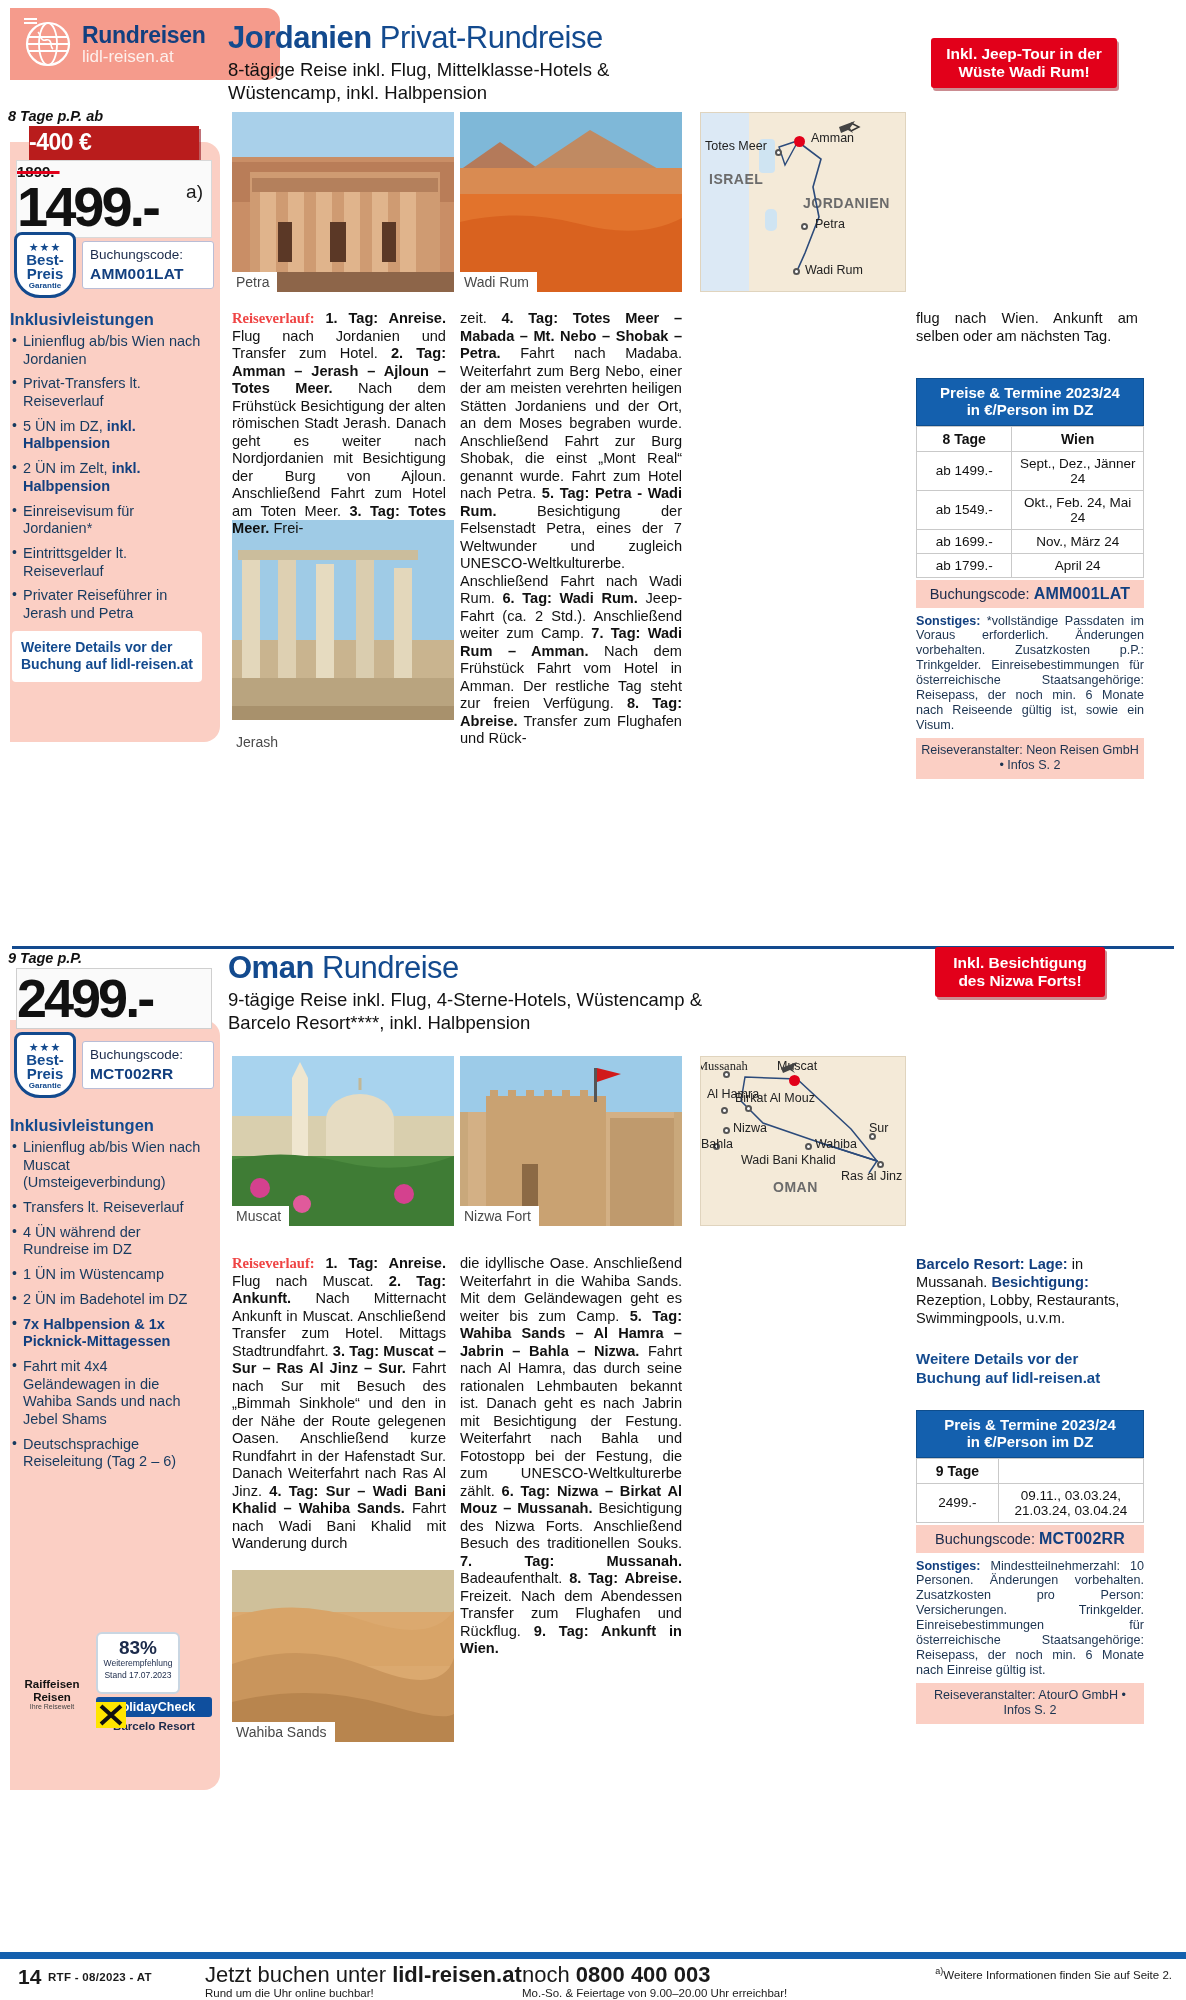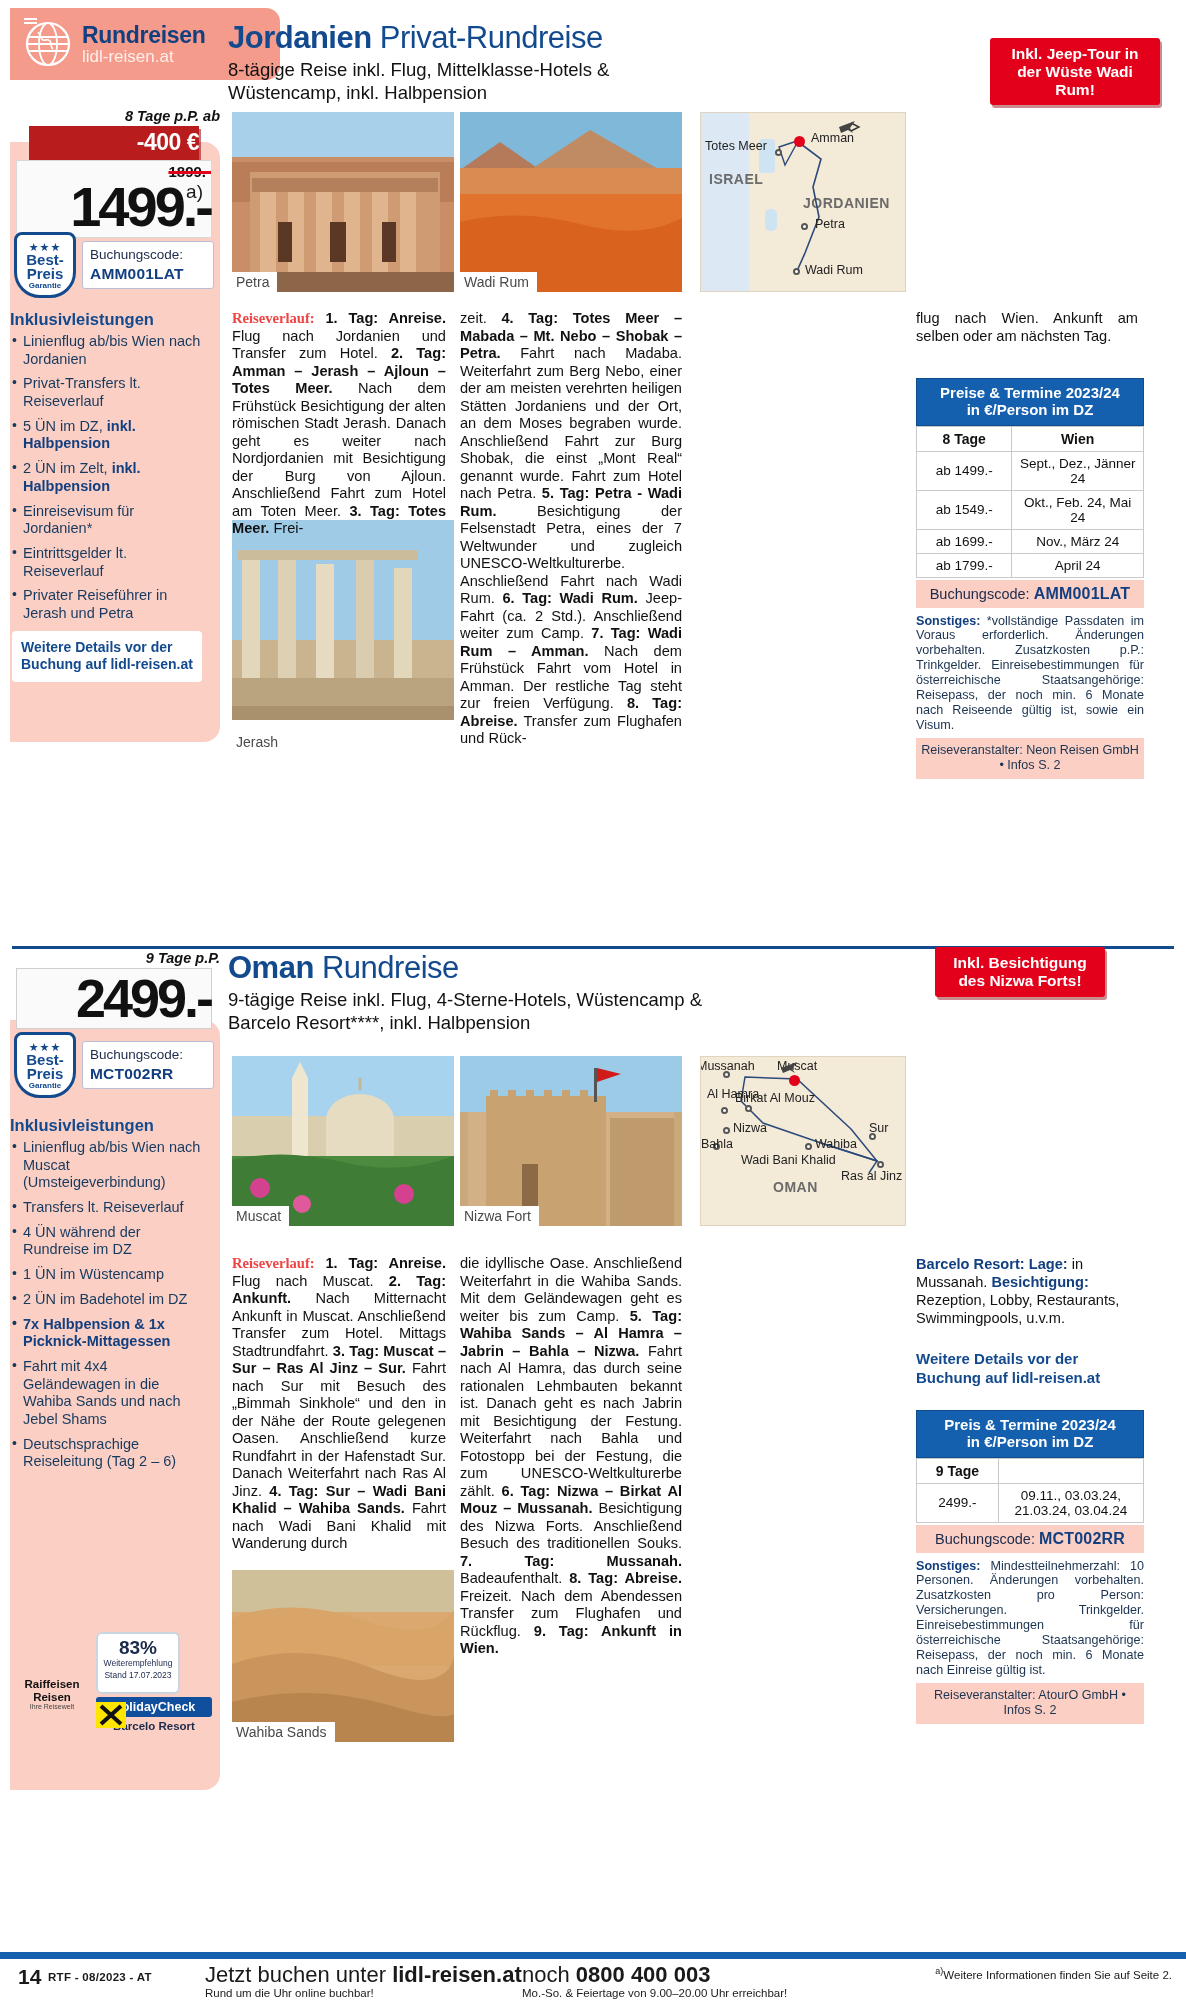--- a/index.html
+++ b/index.html
@@ -33,21 +33,21 @@
     display:flex; align-items:center; gap:10px; padding-left:14px;
   }
   .brand-globe { width:48px; height:48px; flex:0 0 48px; }
   .brand-txt { line-height:1.05; }
   .brand-title { font-size:23px; font-weight:800; color:#123f7f; letter-spacing:-.3px; }
   .brand-sub { font-size:17px; color:#fdf0ec; margin-top:1px; }
   .menu-dots { position:absolute; left:14px; top:10px; }
   .menu-dots span{ display:block; width:13px; height:2px; background:#fff; margin-bottom:2px;}
 
   
-  .price-wrap { position:absolute; text-align:right; width:212px; }
+  .price-wrap { position:absolute; text-align:left; width:212px; }
   .price-label { font-size:14.5px; font-style:italic; font-weight:600; color:#111; margin-bottom:2px;}
   .discount {
     background:#b91c1c; color:#fff; font-weight:800; font-size:23px;
     padding:3px 0 4px; width:170px; margin:0 auto; letter-spacing:-.5px;
     box-shadow:2px 3px 0 rgba(140,0,12,.55);
   }
   .price-box {
     background:#fafafa; border:1px solid #d8d8d8; width:196px; margin:0 auto;
     padding:2px 0 4px; position:relative;
   }
@@ -244,21 +244,21 @@
     </div>
 
     <div class="headline" style="left:228px; top:20px; width:480px;">
       <div class="h-title">
         <span>Jordanien</span>
         <span class="light">Privat-Rundreise</span>
       </div>
       <div class="h-sub">8-tägige Reise inkl. Flug, Mittelklasse-Hotels &amp; Wüstencamp, inkl. Halbpension</div>
     </div>
 
-    <div class="flag" style="left:990px; top:38px; width:170px;">Inkl. Jeep-Tour in der Wüste Wadi Rum!</div>
+    <div class="flag" style="left:931px; top:38px; width:186px;">Inkl. Jeep-Tour in der Wüste Wadi Rum!</div>
 
     <div class="photo" style="left:232px; top:112px; width:222px; height:180px;">
       <svg width="222" height="180" viewBox="0 0 222 180" preserveAspectRatio="none">
         <rect width="222" height="180" fill="#9ec7e4"></rect>
         <rect y="0" width="222" height="52" fill="#a9d0ea"></rect>
         <rect y="45" width="222" height="135" fill="#c98e66"></rect>
         <rect x="0" y="50" width="222" height="40" fill="#b97d58"></rect>
         <rect x="18" y="60" width="190" height="110" fill="#cf9b72"></rect>
         <rect x="28" y="78" width="16" height="92" fill="#e0b48c"></rect>
         <rect x="56" y="78" width="16" height="92" fill="#e0b48c"></rect>
@@ -669,21 +669,21 @@
       <div class="cap">Nizwa Fort</div>
     </div>
 
     <div class="map" style="left:700px; top:96px; width:206px; height:170px;">
       <div class="lbl big" style="left:72px; top:122px;">OMAN</div>
       <svg style="position:absolute;left:0;top:0" width="206" height="170">
         <path d="M44 20 L96 22 L150 72 L176 104 L120 86 L62 66 L40 44 Z" stroke="#2b4a7a" stroke-width="1.5" fill="none"></path>
         <path d="M120 86 L176 104 L168 116" stroke="#2b4a7a" stroke-width="1.5" fill="none"></path>
       </svg>
       <div class="dot" style="left:22px; top:14px;"></div>
-      <div class="lbl" style="left:-4px; top:2px;">Mussanah</div>
+      <div class="lbl" style="left:-4px; top:2px;font-family:Liberation Serif, serif;">Mussanah</div>
       <div class="dot red" style="left:88px; top:18px;"></div>
       <div class="lbl" style="left:76px; top:2px;">Muscat</div>
       <div class="dot" style="left:20px; top:50px;"></div>
       <div class="lbl" style="left:6px; top:30px;">Al Hamra</div>
       <div class="dot" style="left:44px; top:48px;"></div>
       <div class="lbl" style="left:34px; top:34px;">Birkat Al Mouz</div>
       <div class="dot" style="left:22px; top:70px;"></div>
       <div class="lbl" style="left:32px; top:64px;">Nizwa</div>
       <div class="dot" style="left:12px; top:86px;"></div>
       <div class="lbl" style="left:0px; top:80px;">Bahla</div>

